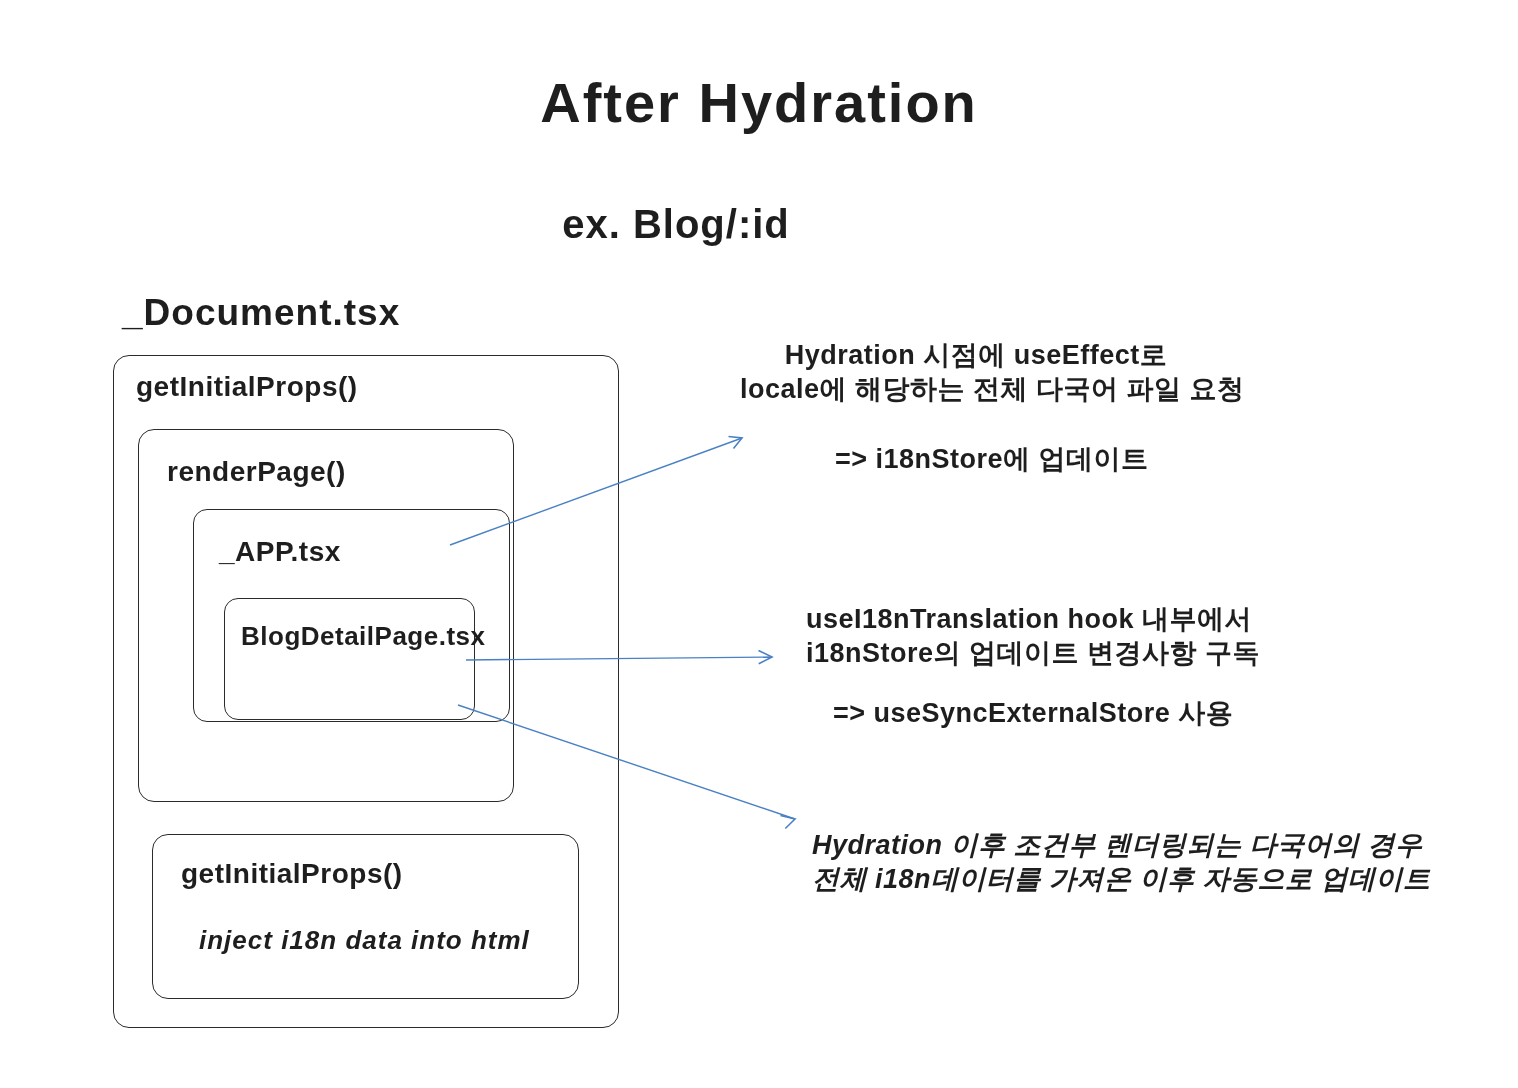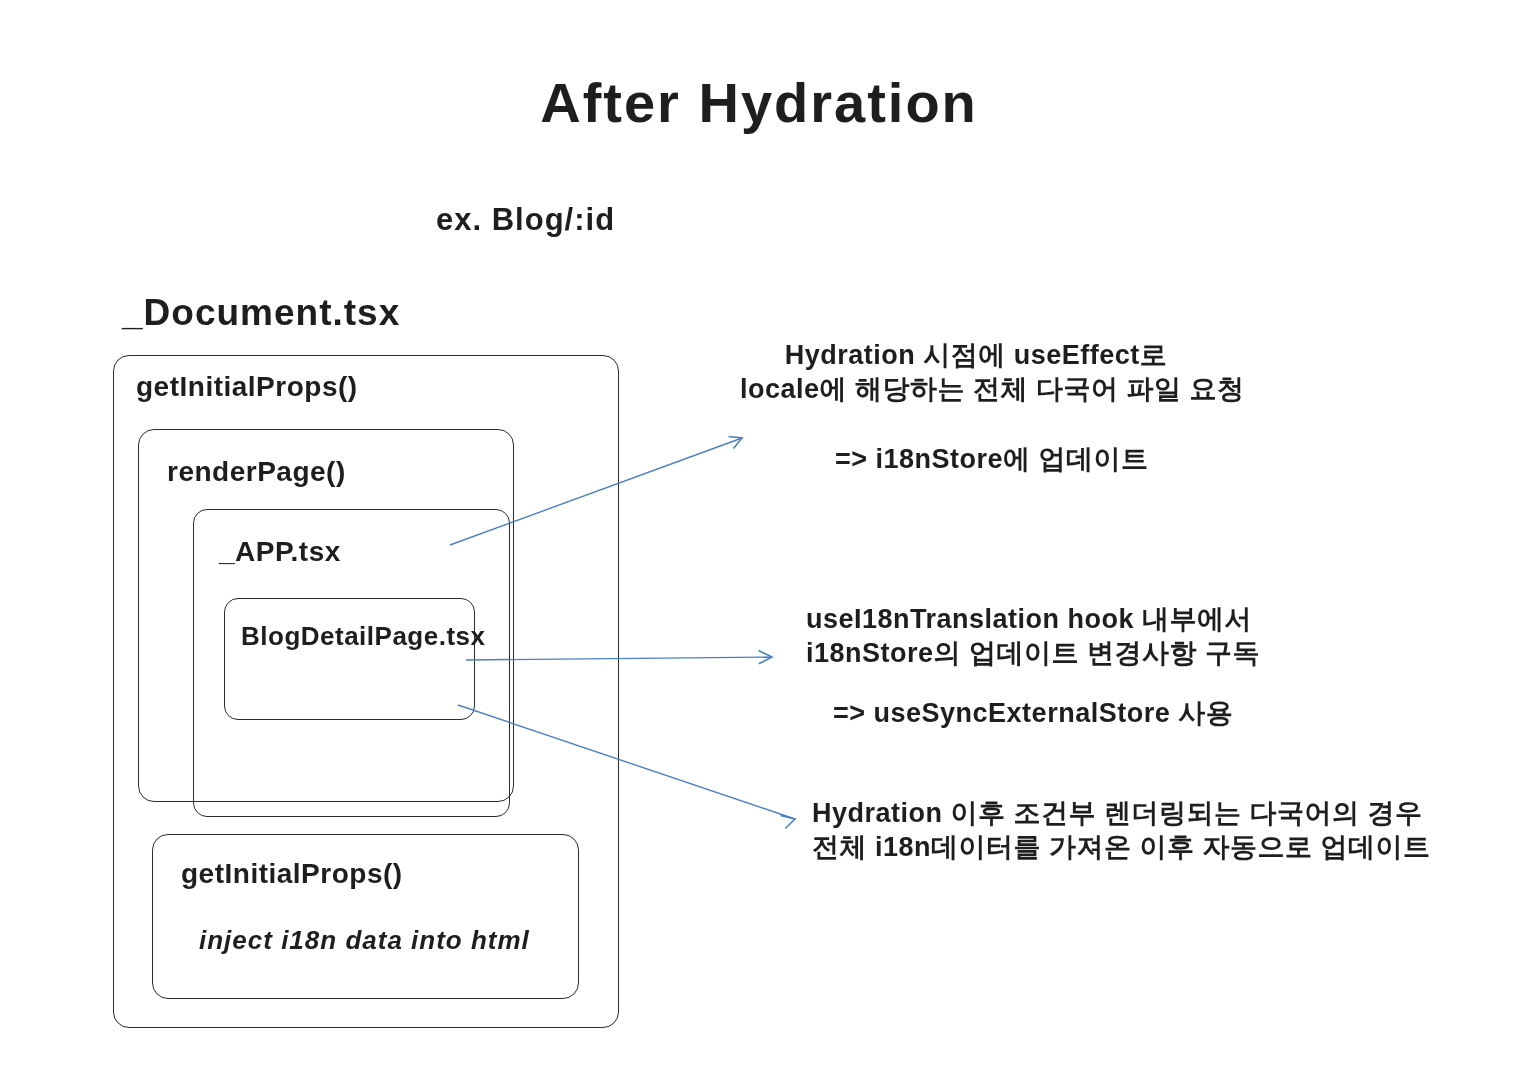--- a/index.html
+++ b/index.html
@@ -19,22 +19,22 @@
     text-align: center;
     font-size: 56px;
     font-weight: 700;
     letter-spacing: 2px;
     margin: 0;
   }
   .subtitle {
     position: absolute;
     left: 436px; top: 202px;
     width: 480px;
-    text-align: left;
-    font-size: 31px;
+    text-align: center;
+    font-size: 40px;
     font-weight: 600;
     letter-spacing: 1px;
   }
   .doc-heading {
     position: absolute;
     left: 122px; top: 292px;
     font-size: 37px;
     font-weight: 700;
     letter-spacing: 1px;
   }
@@ -57,38 +57,38 @@
     position: absolute;
     font-size: 26px;
     font-weight: 600;
     letter-spacing: 1px;
     white-space: nowrap;
     font-style: italic;
   }
 
   #box-document    { left: 113px; top: 355px; width: 506px; height: 673px; }
   #box-renderpage  { left: 138px; top: 429px; width: 376px; height: 373px; }
-  #box-app         { left: 193px; top: 509px; width: 317px; height: 308px; border-radius: 14px; }
+  #box-app         { left: 193px; top: 509px; width: 317px; height: 213px; border-radius: 14px; }
   #box-blogdetail  { left: 224px; top: 598px; width: 251px; height: 122px; border-radius: 14px; }
   #box-getinitial  { left: 152px; top: 834px; width: 427px; height: 165px; }
 
   .annotation {
     position: absolute;
     font-size: 27px;
     font-weight: 600;
     line-height: 34px;
     letter-spacing: 0.5px;
     white-space: nowrap;
   }
   .annotation .line { display: block; }
   #annotation-1 { left: 740px; top: 338px; width: 472px; text-align: center; }
   #annotation-1-result { left: 835px; top: 441px; }
   #annotation-2 { left: 806px; top: 602px; width: 404px; text-align: right; }
   #annotation-2-result { left: 833px; top: 695px; }
-  #annotation-3 { left: 812px; top: 796px; width: 516px; text-align: center; }
+  #annotation-3 { left: 812px; top: 828px; width: 516px; text-align: center; font-style: italic; }
   .result-line { position: absolute; font-size: 27px; font-weight: 700; letter-spacing: 0.5px; white-space: nowrap; }
 
   .arrow-layer {
     position: absolute;
     left: 0; top: 0;
     width: 1518px; height: 1088px;
     pointer-events: none;
   }
   .arrow-layer line { stroke: var(--arrow-color, #4a81c4); stroke-width: 1.4; fill: none; }
   .arrow-layer .head { stroke: var(--arrow-color, #4a81c4); stroke-width: 1.6; fill: none; }

